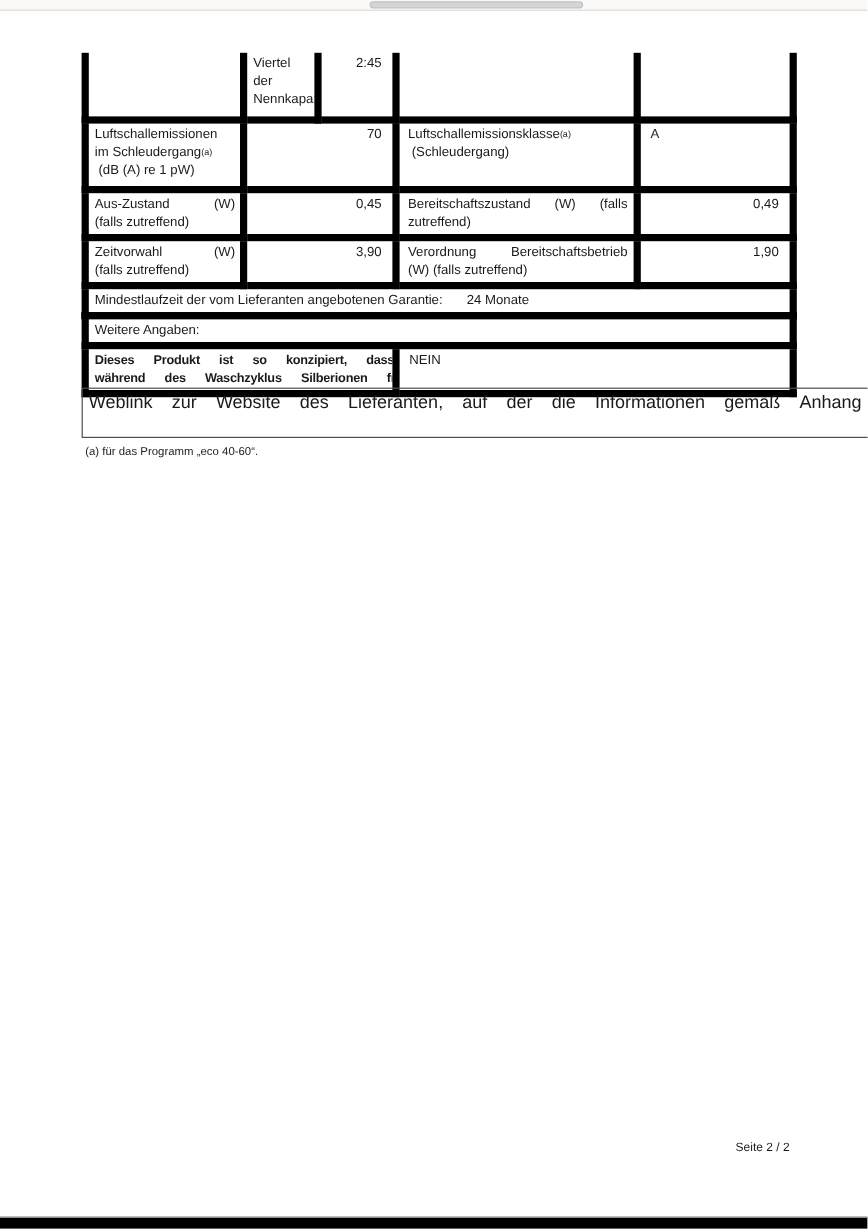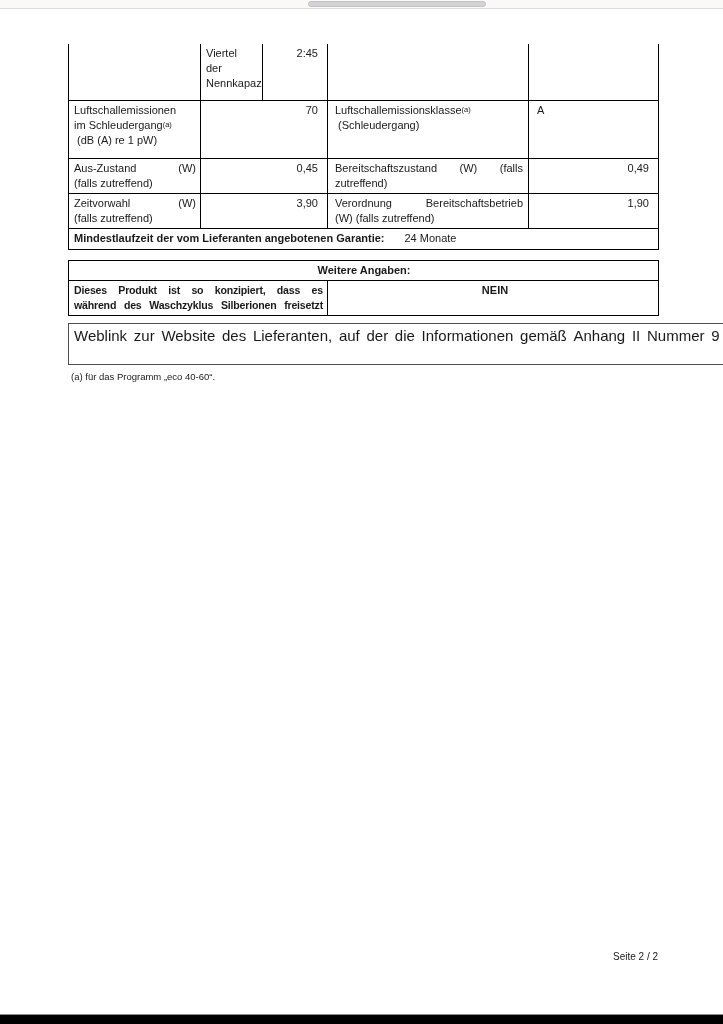--- a/index.html
+++ b/index.html
@@ -11,32 +11,32 @@
                 background: #faf9f7; border-bottom: 1px solid #dddcda; }
   .scroll-thumb { position: absolute; left: 308px; top: 1px; width: 178px; height: 6px;
                   background: #d4d4d6; border: 1px solid #c3c3c5; border-radius: 3px; }
 
   
   .bottom-bar { position: absolute; left: 0; top: 1014px; width: 723px; height: 10px;
                 background: #000000; border-top: 1px solid #8f8f8f; }
 
   
   table { border-collapse: collapse; table-layout: fixed; position: absolute; left: 68px; }
-  td { border: 1px solid #000000; vertical-align: top; font-size: 11px; line-height: 15px;
+  td { border: 6px solid #000000; vertical-align: top; font-size: 11px; line-height: 15px;
        padding: 2px 4px 2px 5px; overflow: hidden; }
   .tblA { top: 44px; width: 590px; }
   .tblB { top: 260px; width: 590px; }
   .noTop { border-top: none; }
   .val { text-align: right; padding-right: 9px; }
   .c3 { padding-left: 7px; padding-right: 5px; }
   .classval { padding-left: 8px; }
   .pre { white-space: pre-wrap; }
   .sup { font-size: 7.5px; vertical-align: top; position: relative; top: -1px; }
-  .jline { display: flex; justify-content: space-between; }
-  .b { font-weight: bold; text-align: center; }
+  .jline { display: flex; justify-content: space-between; gap: 16px; }
+  .b { font-weight: normal; }
   .carry { padding: 2px 2px 2px 5px; }
   .warranty-val { margin-left: 20px; font-weight: normal; }
   .silver-cell { font-weight: bold; font-size: 10.6px; letter-spacing: -0.2px; }
   .boxC { position: absolute; left: 68px; top: 323px; width: 686px; height: 42px;
           border: 1px solid #4f4f4f; padding: 3px 5px 2px 5px; font-size: 15px; line-height: 17px; }
   .footnote { position: absolute; left: 71px; top: 371px; font-size: 9.5px; color: #222222; }
   .page-num { position: absolute; left: 68px; top: 951px; width: 590px; text-align: right; font-size: 10px; }
 </style>
 </head>
 <body>

